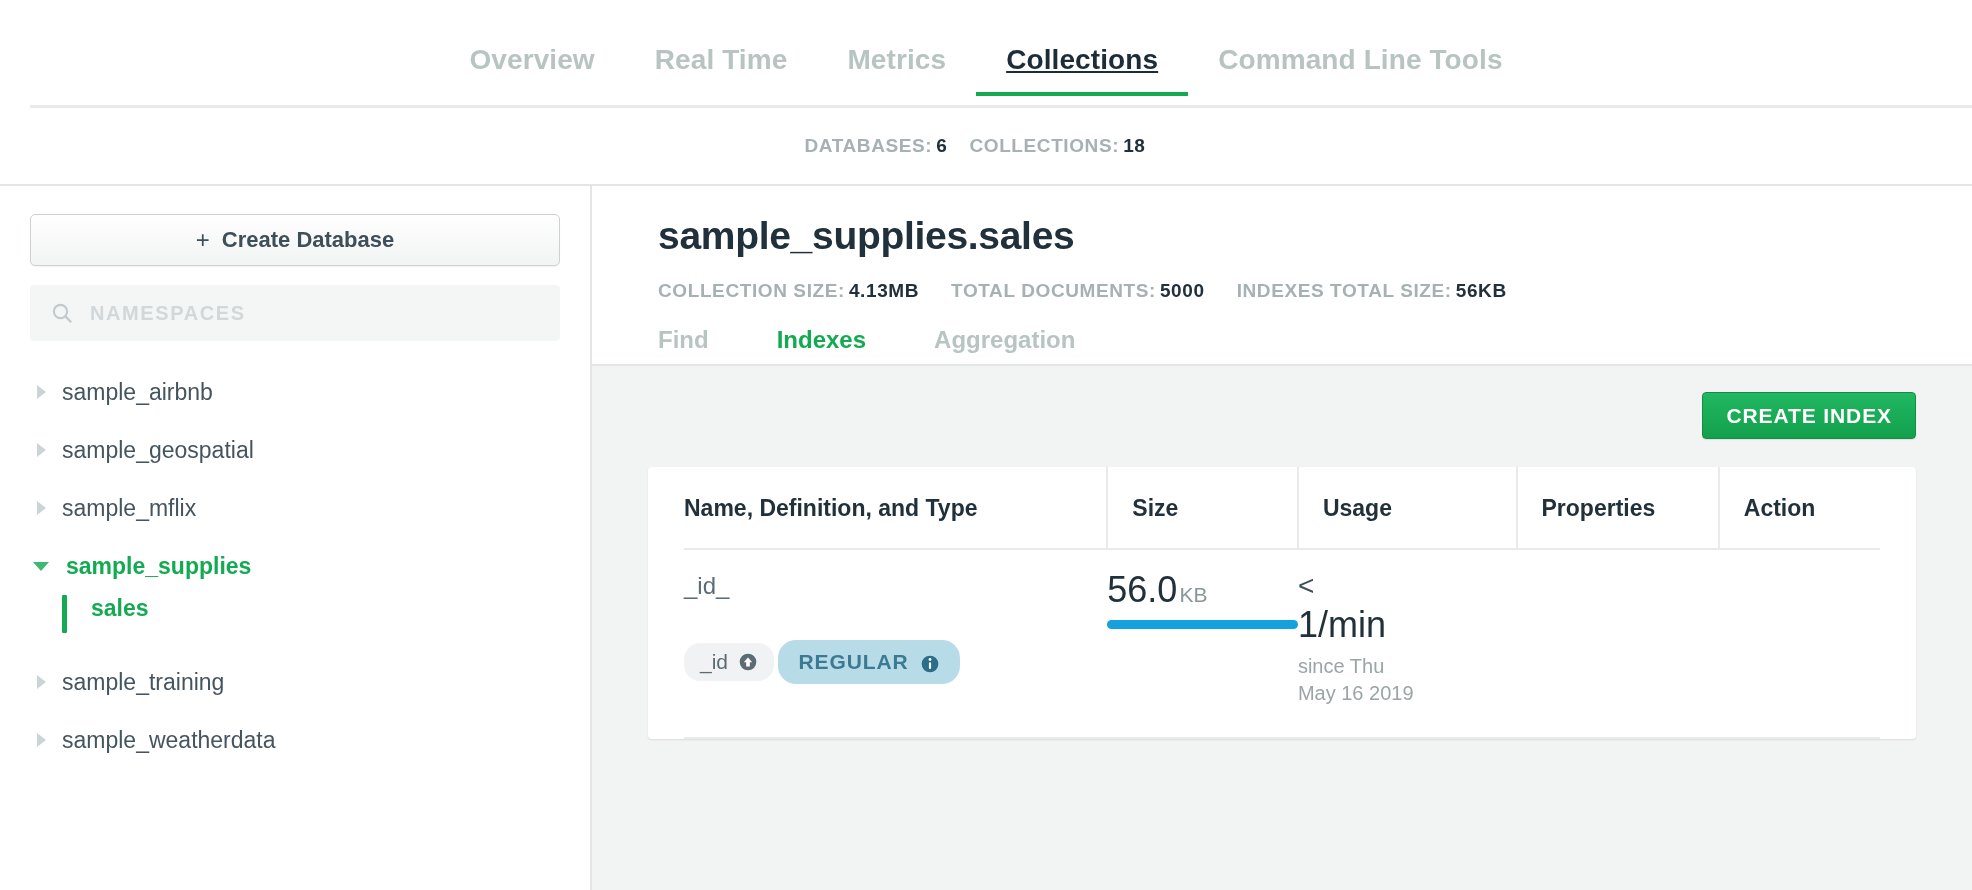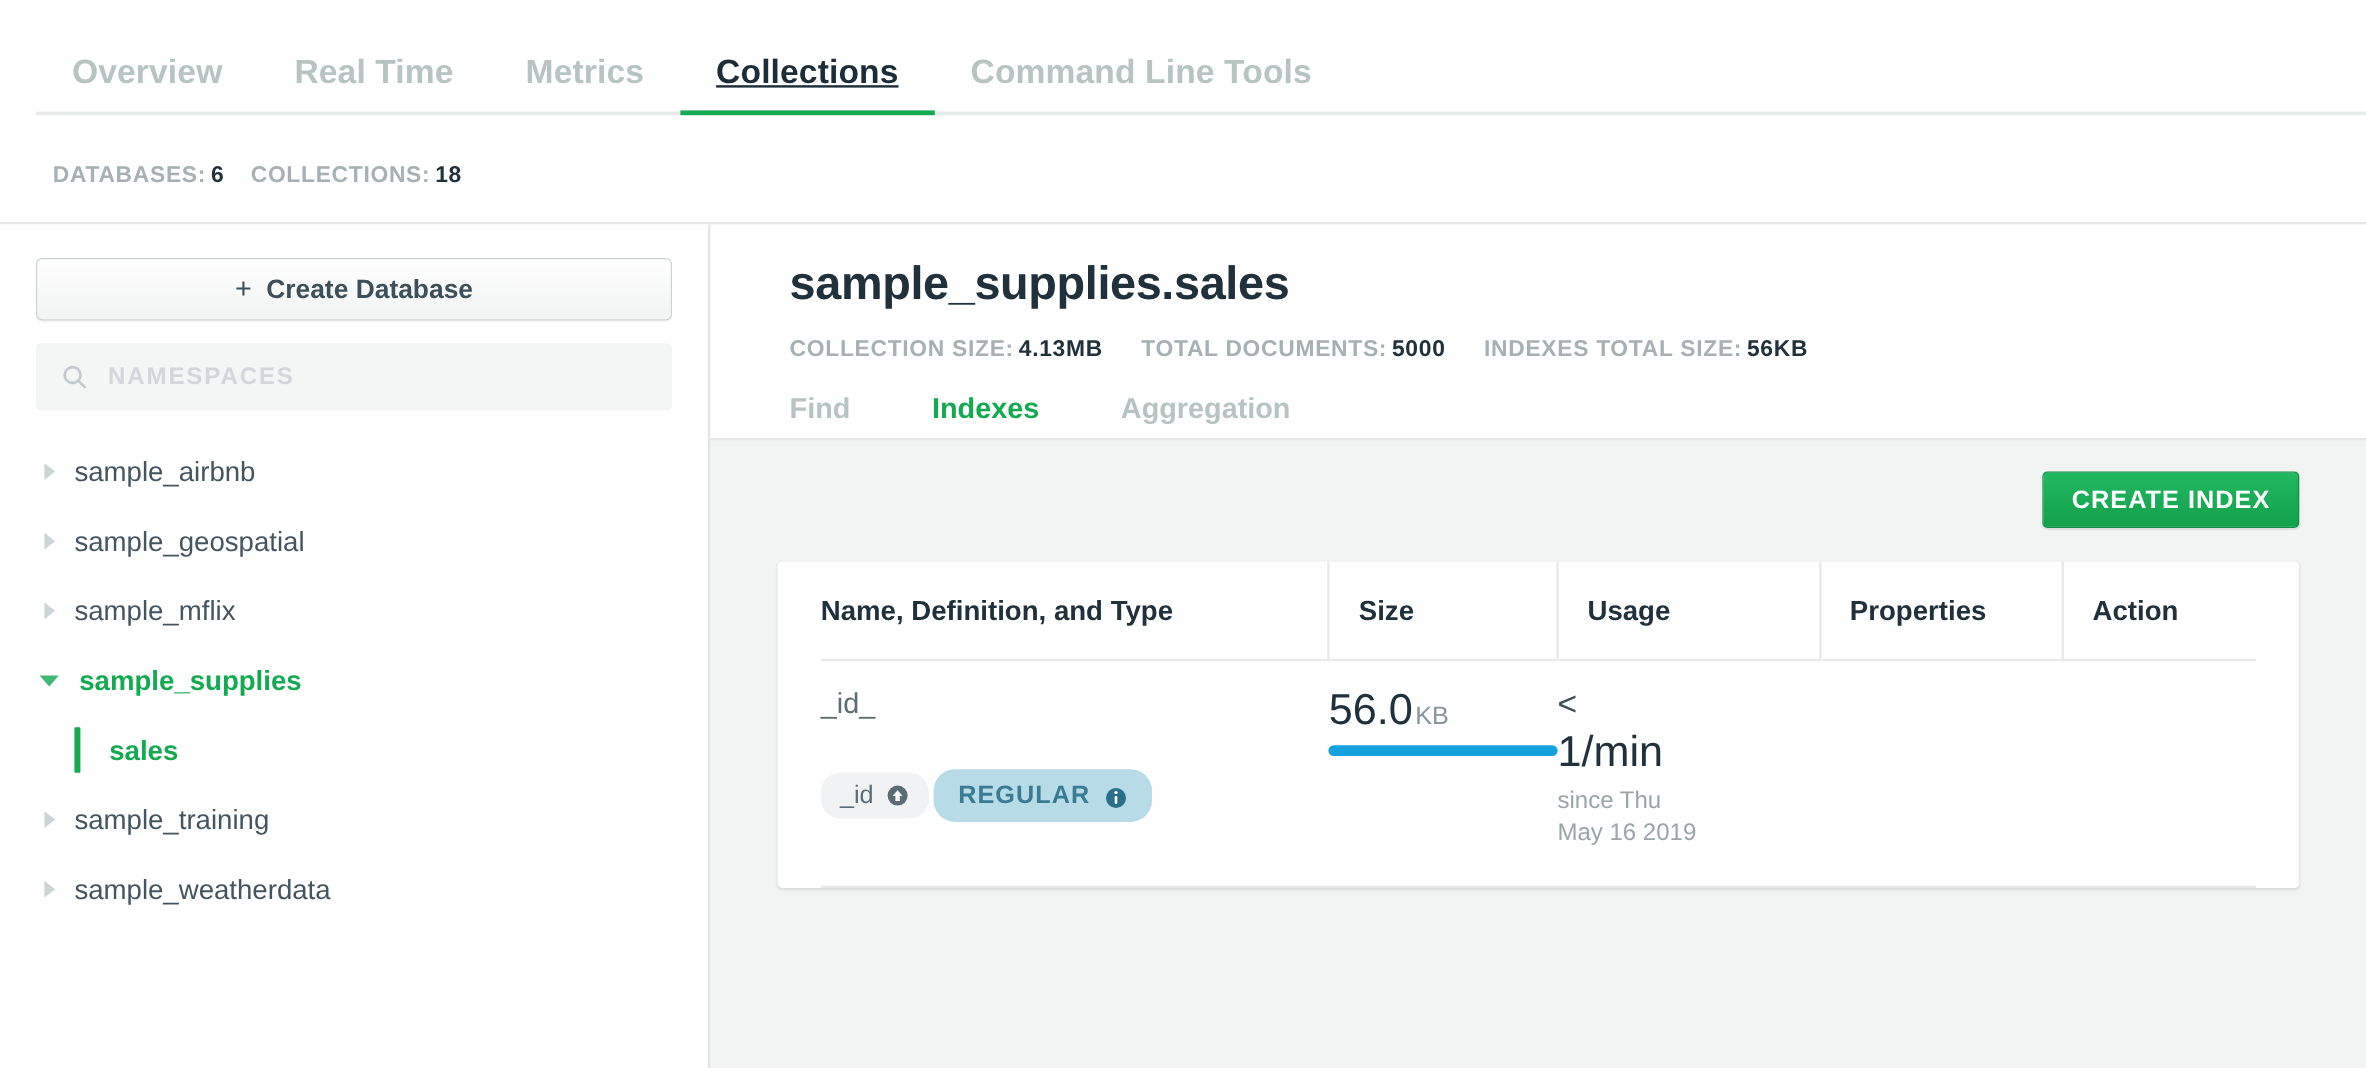--- a/index.html
+++ b/index.html
@@ -17,26 +17,27 @@
   .app {
     position: relative;
     width: 1972px;
     height: 890px;
     background: #ffffff;
   }
 
   
   .tabbar {
     position: relative;
-    height: 96px;
-    padding: 0 30px;
+    height: 108px;
+    padding: 12px 30px;
     box-sizing: border-box;
     display: flex;
     align-items: flex-end;
     background: #fff;
+    justify-content: center;
   }
   .tabbar-underline {
     position: absolute;
     left: 30px;
     right: 0;
     bottom: 0;
     height: 3px;
     background: #e7e9ea;
   }
   .tab {
@@ -62,27 +63,26 @@
     bottom: 0;
     height: 4px;
     background: #13aa52;
   }
 
   
   .statsbar {
     position: relative;
     height: 78px;
     box-sizing: border-box;
-    padding: 0 44px;
-    display: flex;
-    align-items: center;
-    justify-content: space-between;
+    padding: 0 22px;
+    display: flex;
+    align-items: center;
+    justify-content: center;
     border-bottom: 2px solid #e3e5e6;
     background: #fff;
-    margin-top: 13px;
   }
   .stats-left {
     display: flex;
     align-items: center;
     font-size: 19px;
     letter-spacing: 0.6px;
   }
   .stat-group {
     margin-right: 22px;
     white-space: nowrap;
@@ -207,21 +207,20 @@
     font-size: 23px;
     color: #45555f;
   }
   .tree-row.expanded .tree-label {
     color: #13aa52;
     font-weight: bold;
     margin-left: 4px;
   }
   .tree-child {
     display: flex;
-    align-items: center;
     height: 58px;
     padding-left: 32px;
     cursor: pointer;
   }
   .child-bar {
     width: 5px;
     height: 38px;
     background: #13aa52;
     border-radius: 1px;
     margin-right: 24px;

